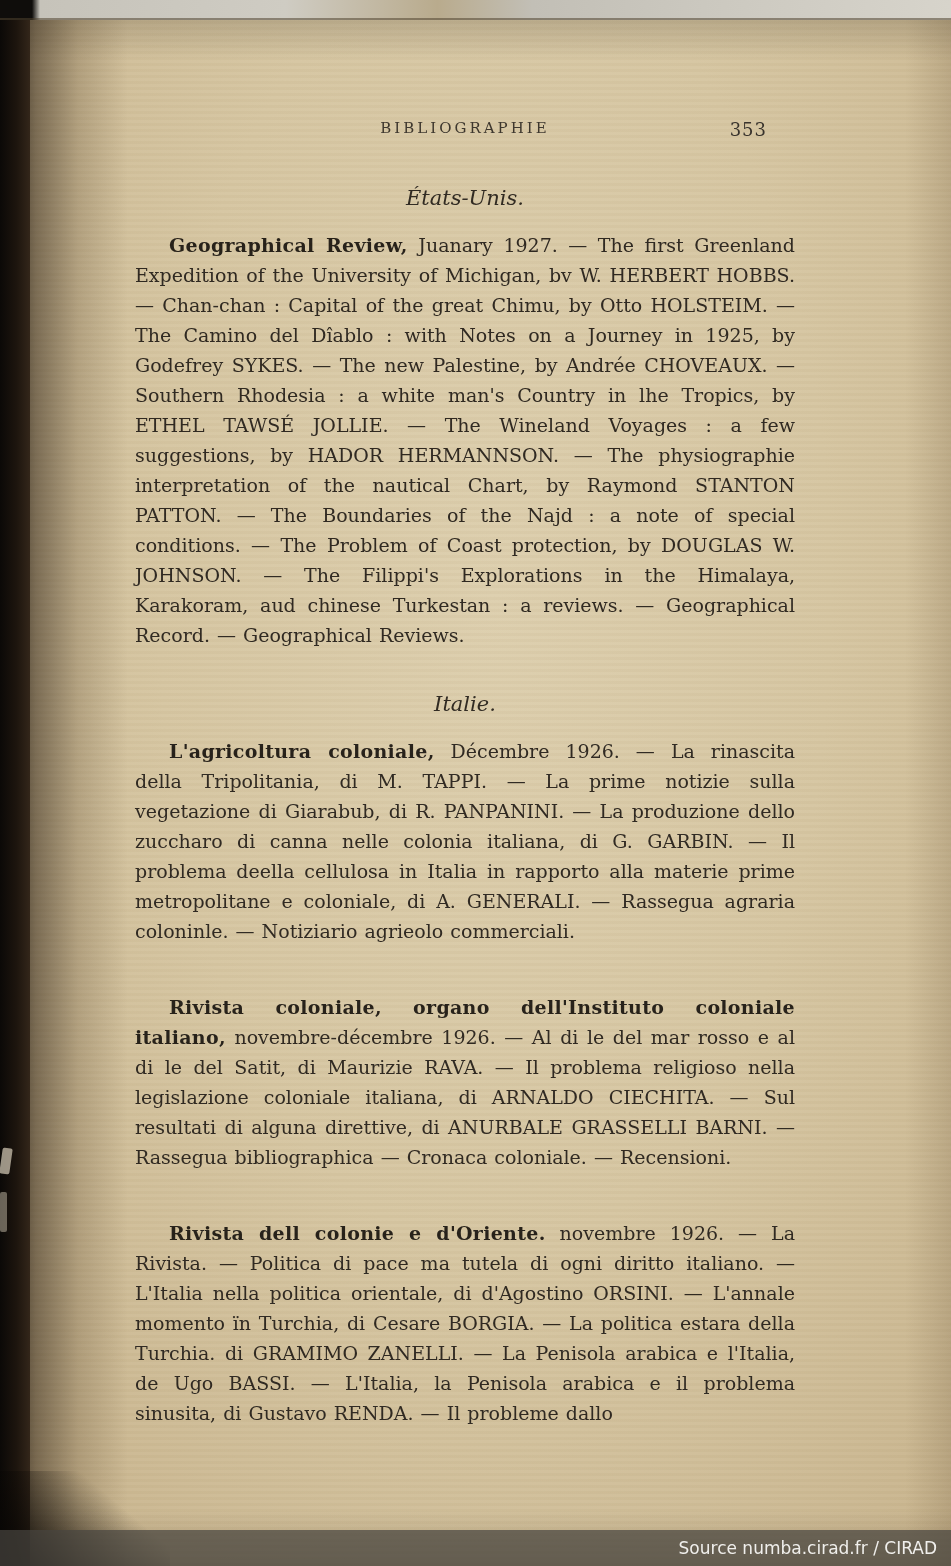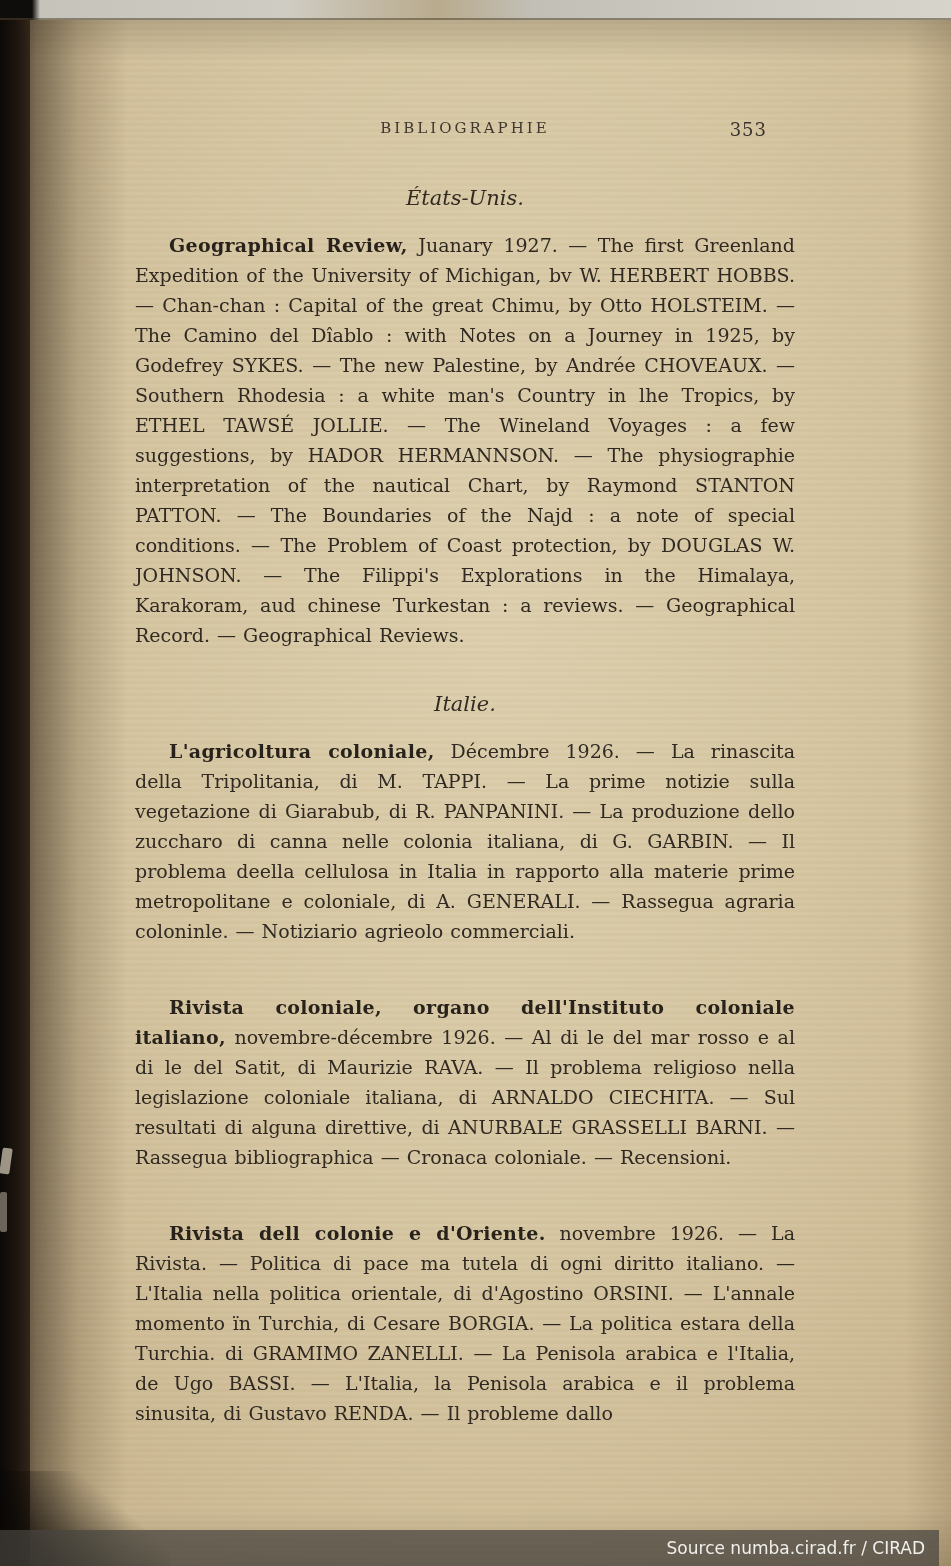--- a/index.html
+++ b/index.html
@@ -79,21 +79,21 @@
     font-size: 19px;
     line-height: 30px;
     text-align: justify;
     text-indent: 34px;
     word-spacing: 1px;
     color: #2d2720;
   }
   .body-para + .body-para { margin-top: 46px; }
   .body-para .lead { font-weight: bold; letter-spacing: 0.3px; color: #241f18; }
   .watermark-bar {
-    position: absolute; left: 0; right: 12px; bottom: 0; height: 36px;
+    position: absolute; left: 0; right: 0; bottom: 0; height: 36px;
     background: rgba(70,68,63,0.72);
     display: flex; align-items: center; justify-content: flex-end;
     padding-right: 14px;
     z-index: 10;
   }
   .watermark-text {
     font-family: "DejaVu Sans", sans-serif;
     font-size: 17px;
     color: #f0efec;
   }

